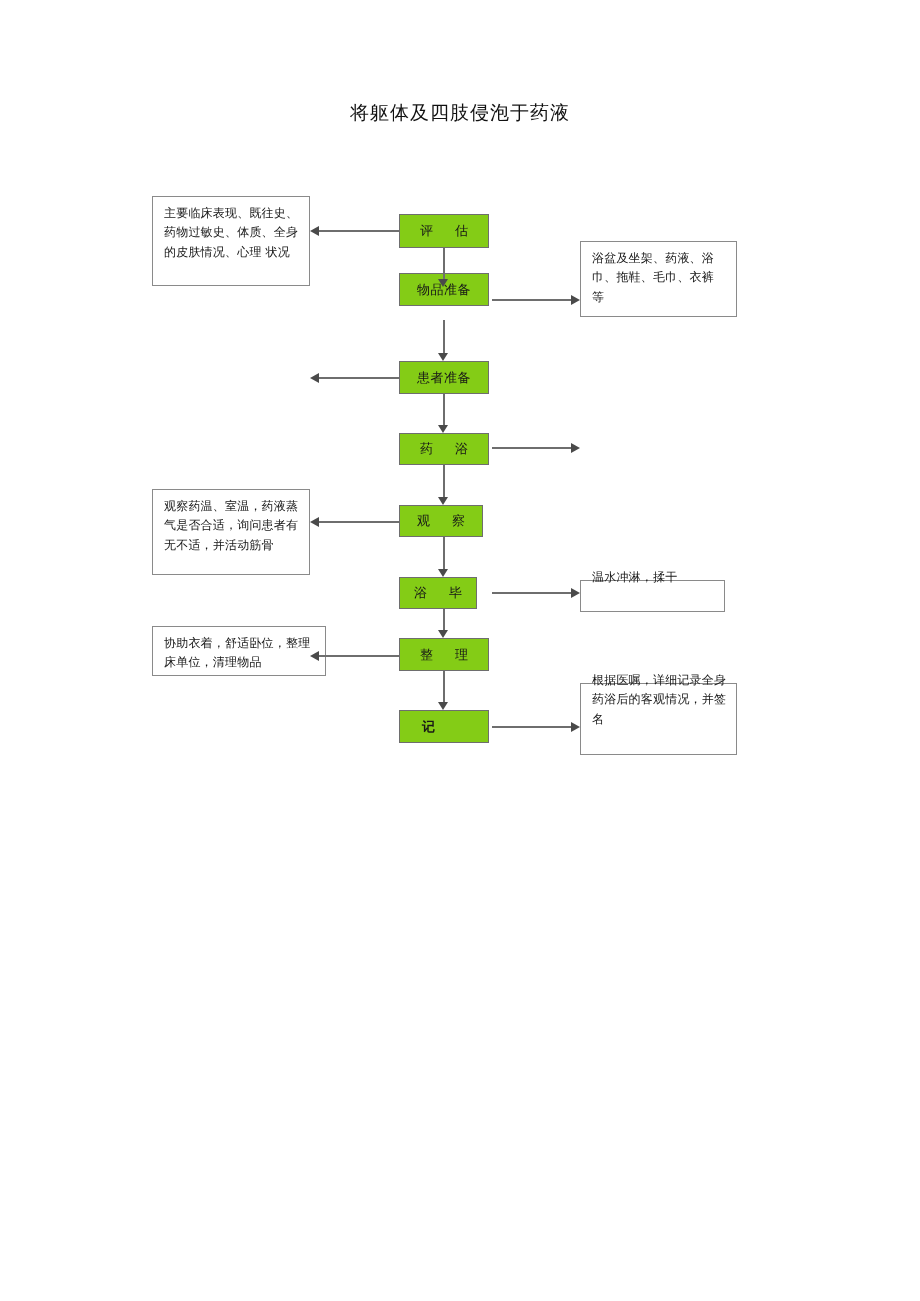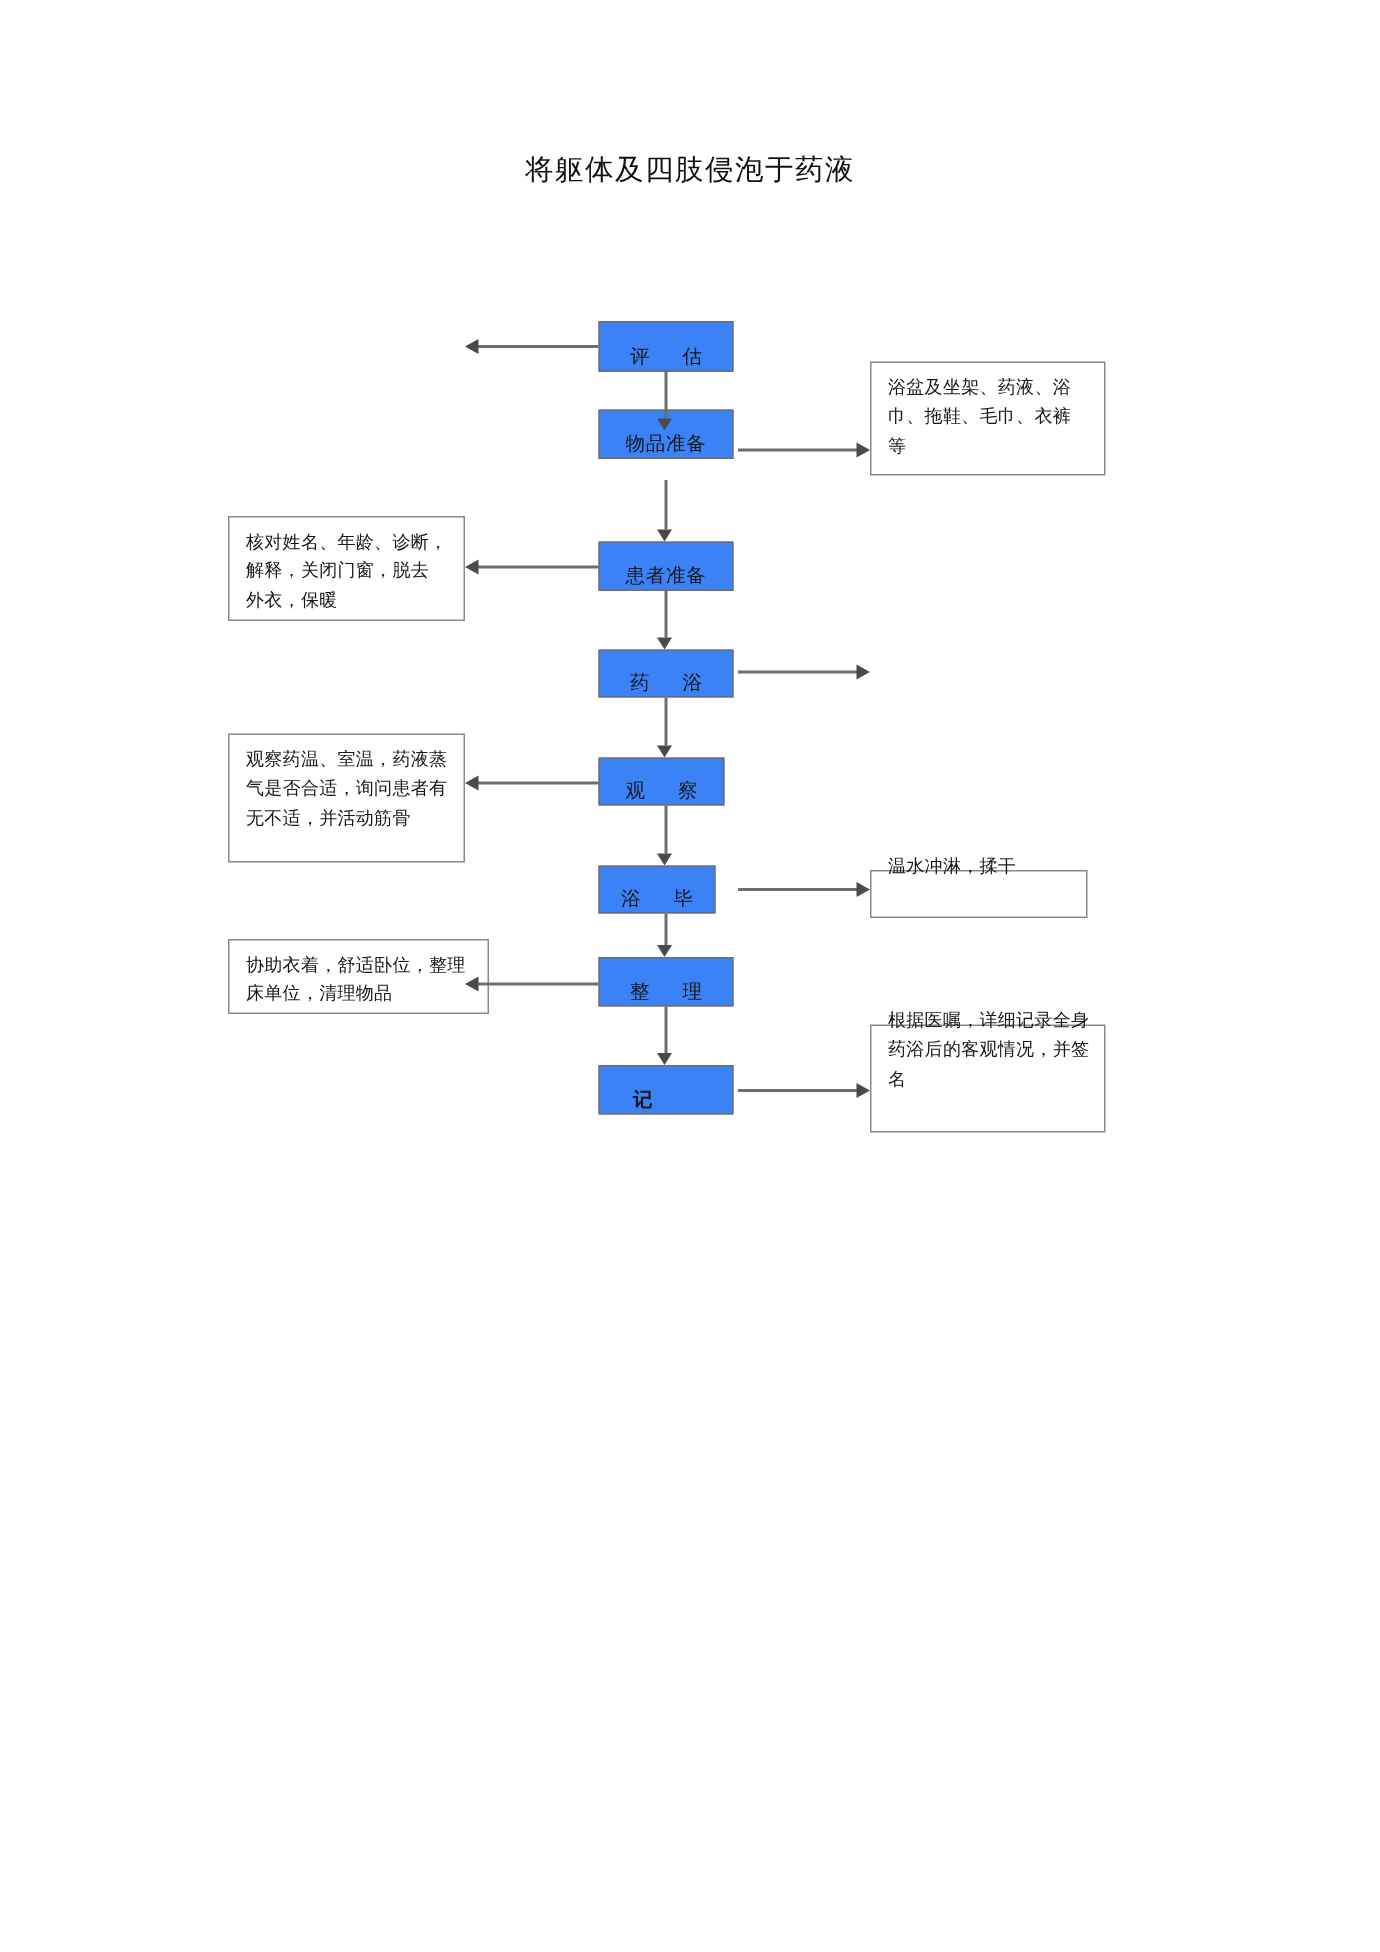--- a/index.html
+++ b/index.html
@@ -29,24 +29,24 @@
     width: 920px;
     text-align: center;
     font-size: 19px;
     letter-spacing: 1px;
     color: #111;
   }
   
   .node {
     position: absolute;
     border: 1.6px solid #6e6e6e;
-    background: #3b82f6;
+    background: #84cc16;
     box-sizing: border-box;
     display: flex;
-    align-items: flex-end;
+    align-items: center;
     justify-content: center;
     font-size: 13px;
     color: #171717;
     letter-spacing: 0.5px;
   }
   .node.wide-space { letter-spacing: 9px; text-indent: 9px; }
   .node.left-align {
     justify-content: flex-start;
     padding-left: 22px;
     font-weight: bold;
@@ -157,26 +157,26 @@
 
   <div class="vline" style="left:443px; top:537px; height:32px;"></div>
   <div class="arrow-down" style="left:438px; top:569px;"></div>
 
   <div class="vline" style="left:443px; top:609px; height:21px;"></div>
   <div class="arrow-down" style="left:438px; top:630px;"></div>
 
   <div class="vline" style="left:443px; top:671px; height:31px;"></div>
   <div class="arrow-down" style="left:438px; top:702px;"></div>
 
+  <div class="desc" style="left:152px; top:196px; width:158px; height:90px;">
+    <div class="txt">主要临床表现、既往史、药物过敏史、体质、全身的皮肤情况、心理 状况</div>
+  </div>
   <div class="hline" style="left:318px; top:230px; width:81px;"></div>
   <div class="arrow-left" style="left:310px; top:226px;"></div>
 
-  <div class="desc" style="left:152px; top:344px; width:158px; height:70px;">
-    <div class="txt">核对姓名、年龄、诊断，解释，关闭门窗，脱去 外衣，保暖</div>
-  </div>
   <div class="hline" style="left:318px; top:377px; width:81px;"></div>
   <div class="arrow-left" style="left:310px; top:373px;"></div>
 
   <div class="desc" style="left:152px; top:489px; width:158px; height:86px;">
     <div class="txt">观察药温、室温，药液蒸气是否合适，询问患者有无不适，并活动筋骨</div>
   </div>
   <div class="hline" style="left:318px; top:521px; width:81px;"></div>
   <div class="arrow-left" style="left:310px; top:517px;"></div>
 
   <div class="desc" style="left:152px; top:626px; width:174px; height:50px;">

